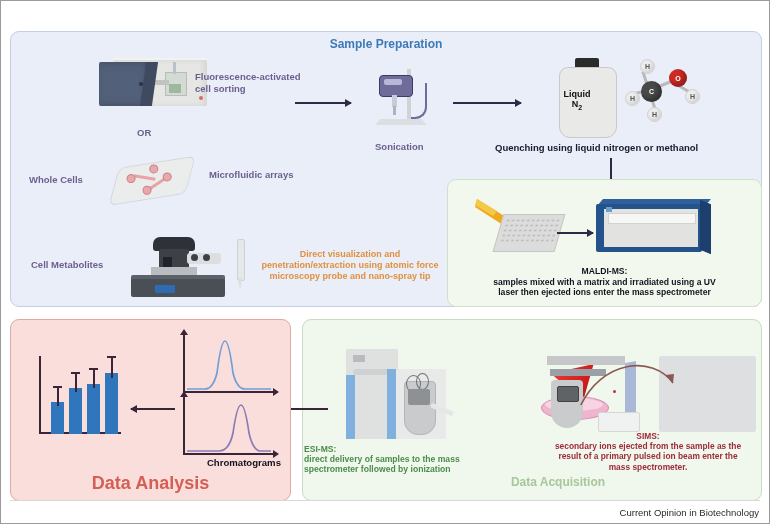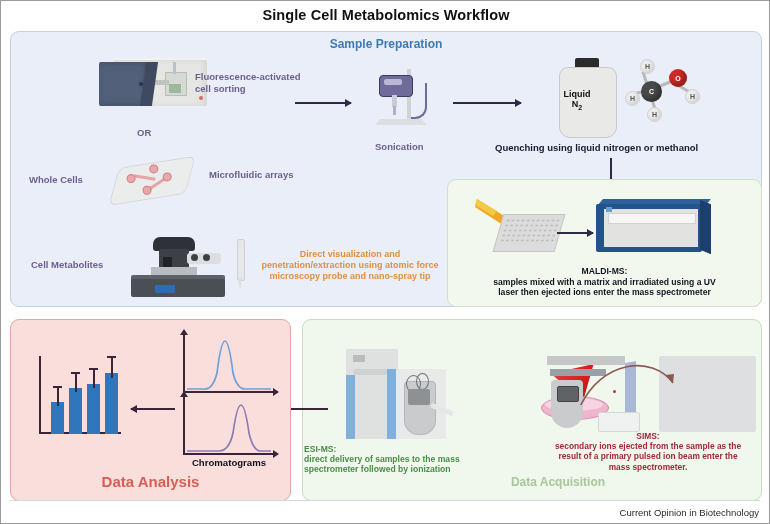--- a/index.html
+++ b/index.html
@@ -24,21 +24,21 @@
   #panel-analysis{left:9px;top:318px;width:281px;height:182px;
                   background:#fadedc;border:1px solid #e0a9a4;}
 
   .panel-label{position:absolute;font-size:11.5px;font-weight:bold;
                white-space:nowrap;}
   #label-prep{left:0;top:36px;width:770px;text-align:center;color:#3d7ab5;
               font-size:12px;}
   #label-acq{left:301px;top:474px;width:512px;text-align:center;
              color:#a8c79a;font-size:12px;}
   #label-analysis{left:9px;top:472px;width:281px;text-align:center;
-                  color:#d35f55;font-size:15px;}
+                  color:#d35f55;font-size:18px;}
 
   
   .txt{position:absolute;white-space:pre-line;line-height:1.22;}
   .t-purple{color:#6b5f8e;font-weight:bold;font-size:9.5px;}
   .t-dark{color:#1a1a2e;font-weight:bold;font-size:9.5px;}
   .t-orange{color:#e0903f;font-weight:bold;font-size:9px;text-align:center;}
   .t-green{color:#4a8c4a;font-weight:bold;font-size:8.6px;text-align:left;}
   .t-maroon{color:#9e2b3a;font-weight:bold;font-size:8.4px;text-align:center;}
   .t-black-c{color:#13131f;font-weight:bold;font-size:8.6px;text-align:center;}
 
@@ -255,21 +255,20 @@
   #footer{position:absolute;right:10px;bottom:5px;font-size:9.5px;
           color:#2b2b2b;}
   #footer-rule{position:absolute;left:9px;right:9px;bottom:22px;height:1px;
                background:#d8d8d8;}
 </style>
 </head>
 <body>
 
 <div id="root">
 
-  <div class="title">Single Cell Metabolomics Workflow</div>
 
   <div class="panel" id="panel-prep"></div>
   <div class="panel-label" id="label-prep">Sample Preparation</div>
 
   <div id="facs">
     <div class="facs-top"></div>
     <div class="facs-body"></div>
     <div class="facs-win"></div>
     <div class="facs-win2"></div>
     <div class="facs-tube"></div>
@@ -440,21 +439,21 @@
       <path d="M4,56 L22,56 Q30,56 34,40 Q38,8 42,8 Q46,8 50,40 Q54,56 62,56 L88,56" stroke="#6f9fd8" stroke-width="1.7" fill="none"></path>
     </svg>
   </div>
   <div class="chrom" style="left:182px;top:394px;width:92px;height:60px;">
     <div class="ch-ax-y" style="height:58px;"></div>
     <div class="ch-ax-x" style="width:90px;"></div>
     <svg width="92" height="60" style="position:absolute;left:0;top:0;">
       <path d="M4,56 L36,56 Q46,56 50,38 Q54,10 58,10 Q62,10 66,38 Q70,56 78,56 L88,56" stroke="#8b7bb5" stroke-width="1.7" fill="none"></path>
     </svg>
   </div>
-  <div class="txt t-black-c" style="left:176px;top:456px;width:104px;font-size:9.6px;">Chromatograms</div>
+  <div class="txt t-black-c" style="left:176px;top:456px;width:104px;font-size:9.6px;text-align:right;">Chromatograms</div>
 
   <div class="arrow ar-hl" style="left:130px;top:407px;width:44px;"></div>
 
   <div id="bars">
     <div class="axis" style="left:0;top:0;width:1.8px;height:76px;"></div>
     <div class="axis" style="left:0;bottom:0;width:82px;height:1.8px;"></div>
     <div class="bar" style="left:12px;height:32px;"></div>
     <div class="bar" style="left:30px;height:46px;"></div>
     <div class="bar" style="left:48px;height:50px;"></div>
     <div class="bar" style="left:66px;height:61px;"></div>

